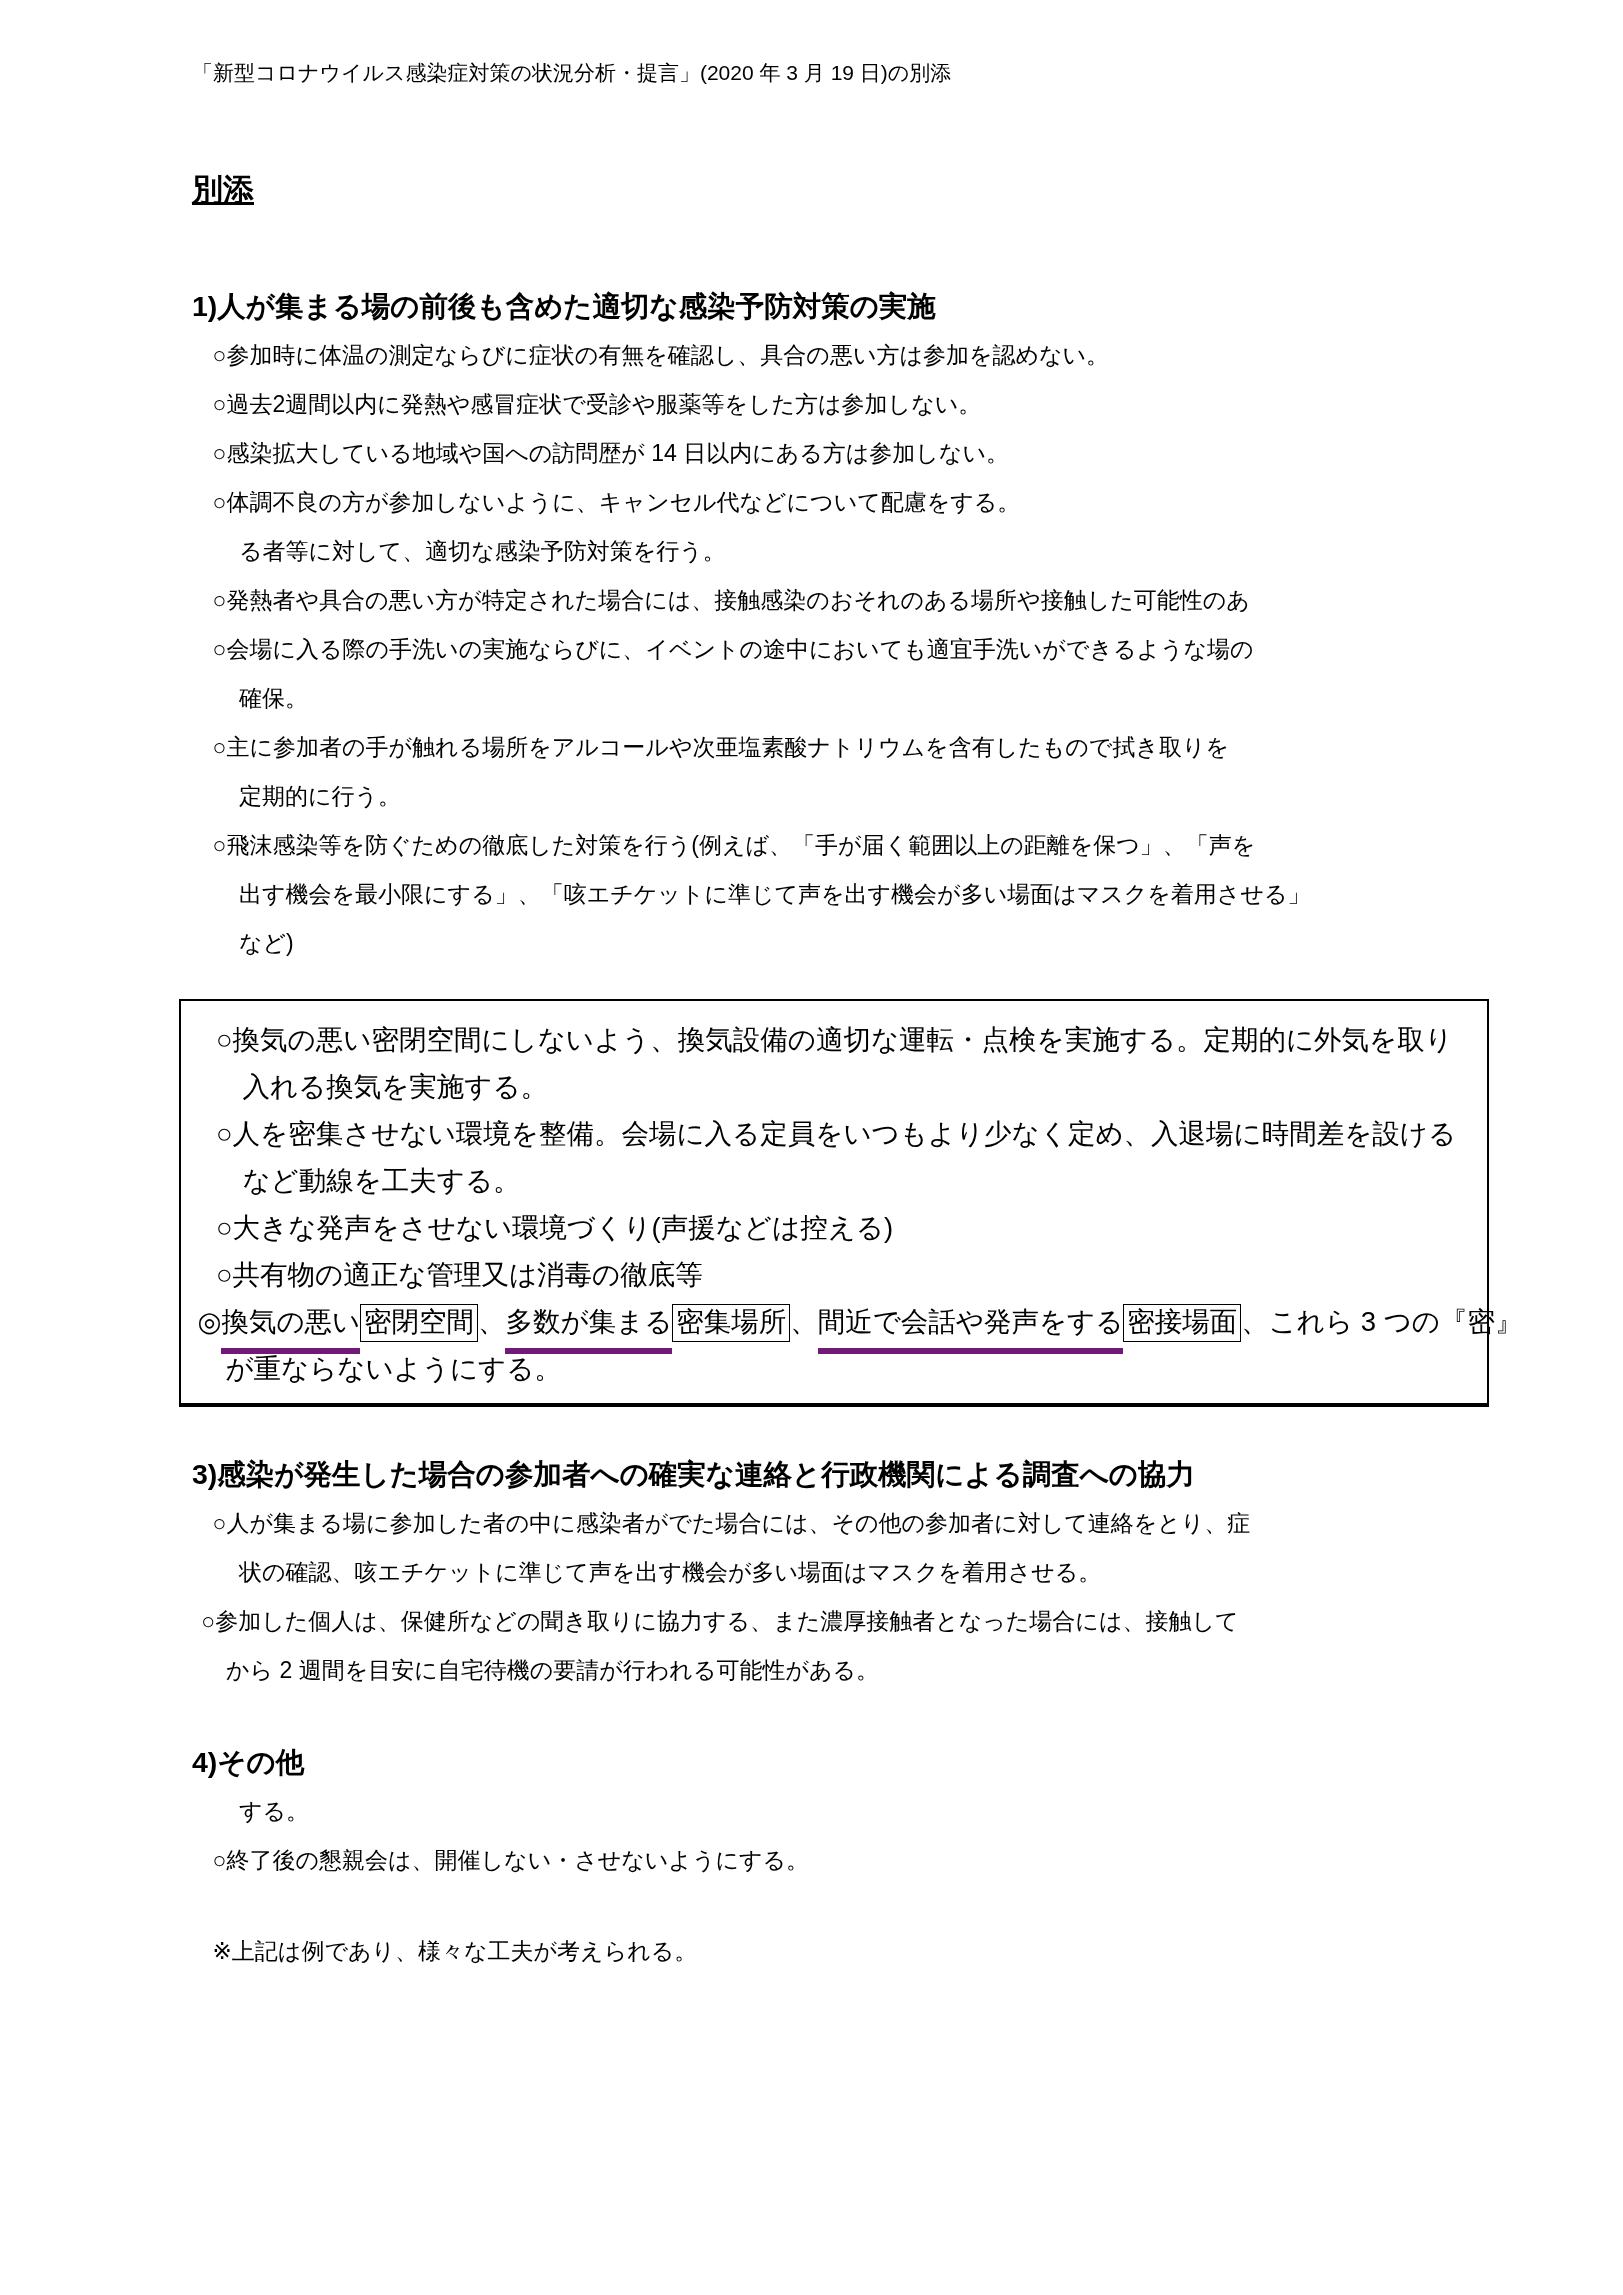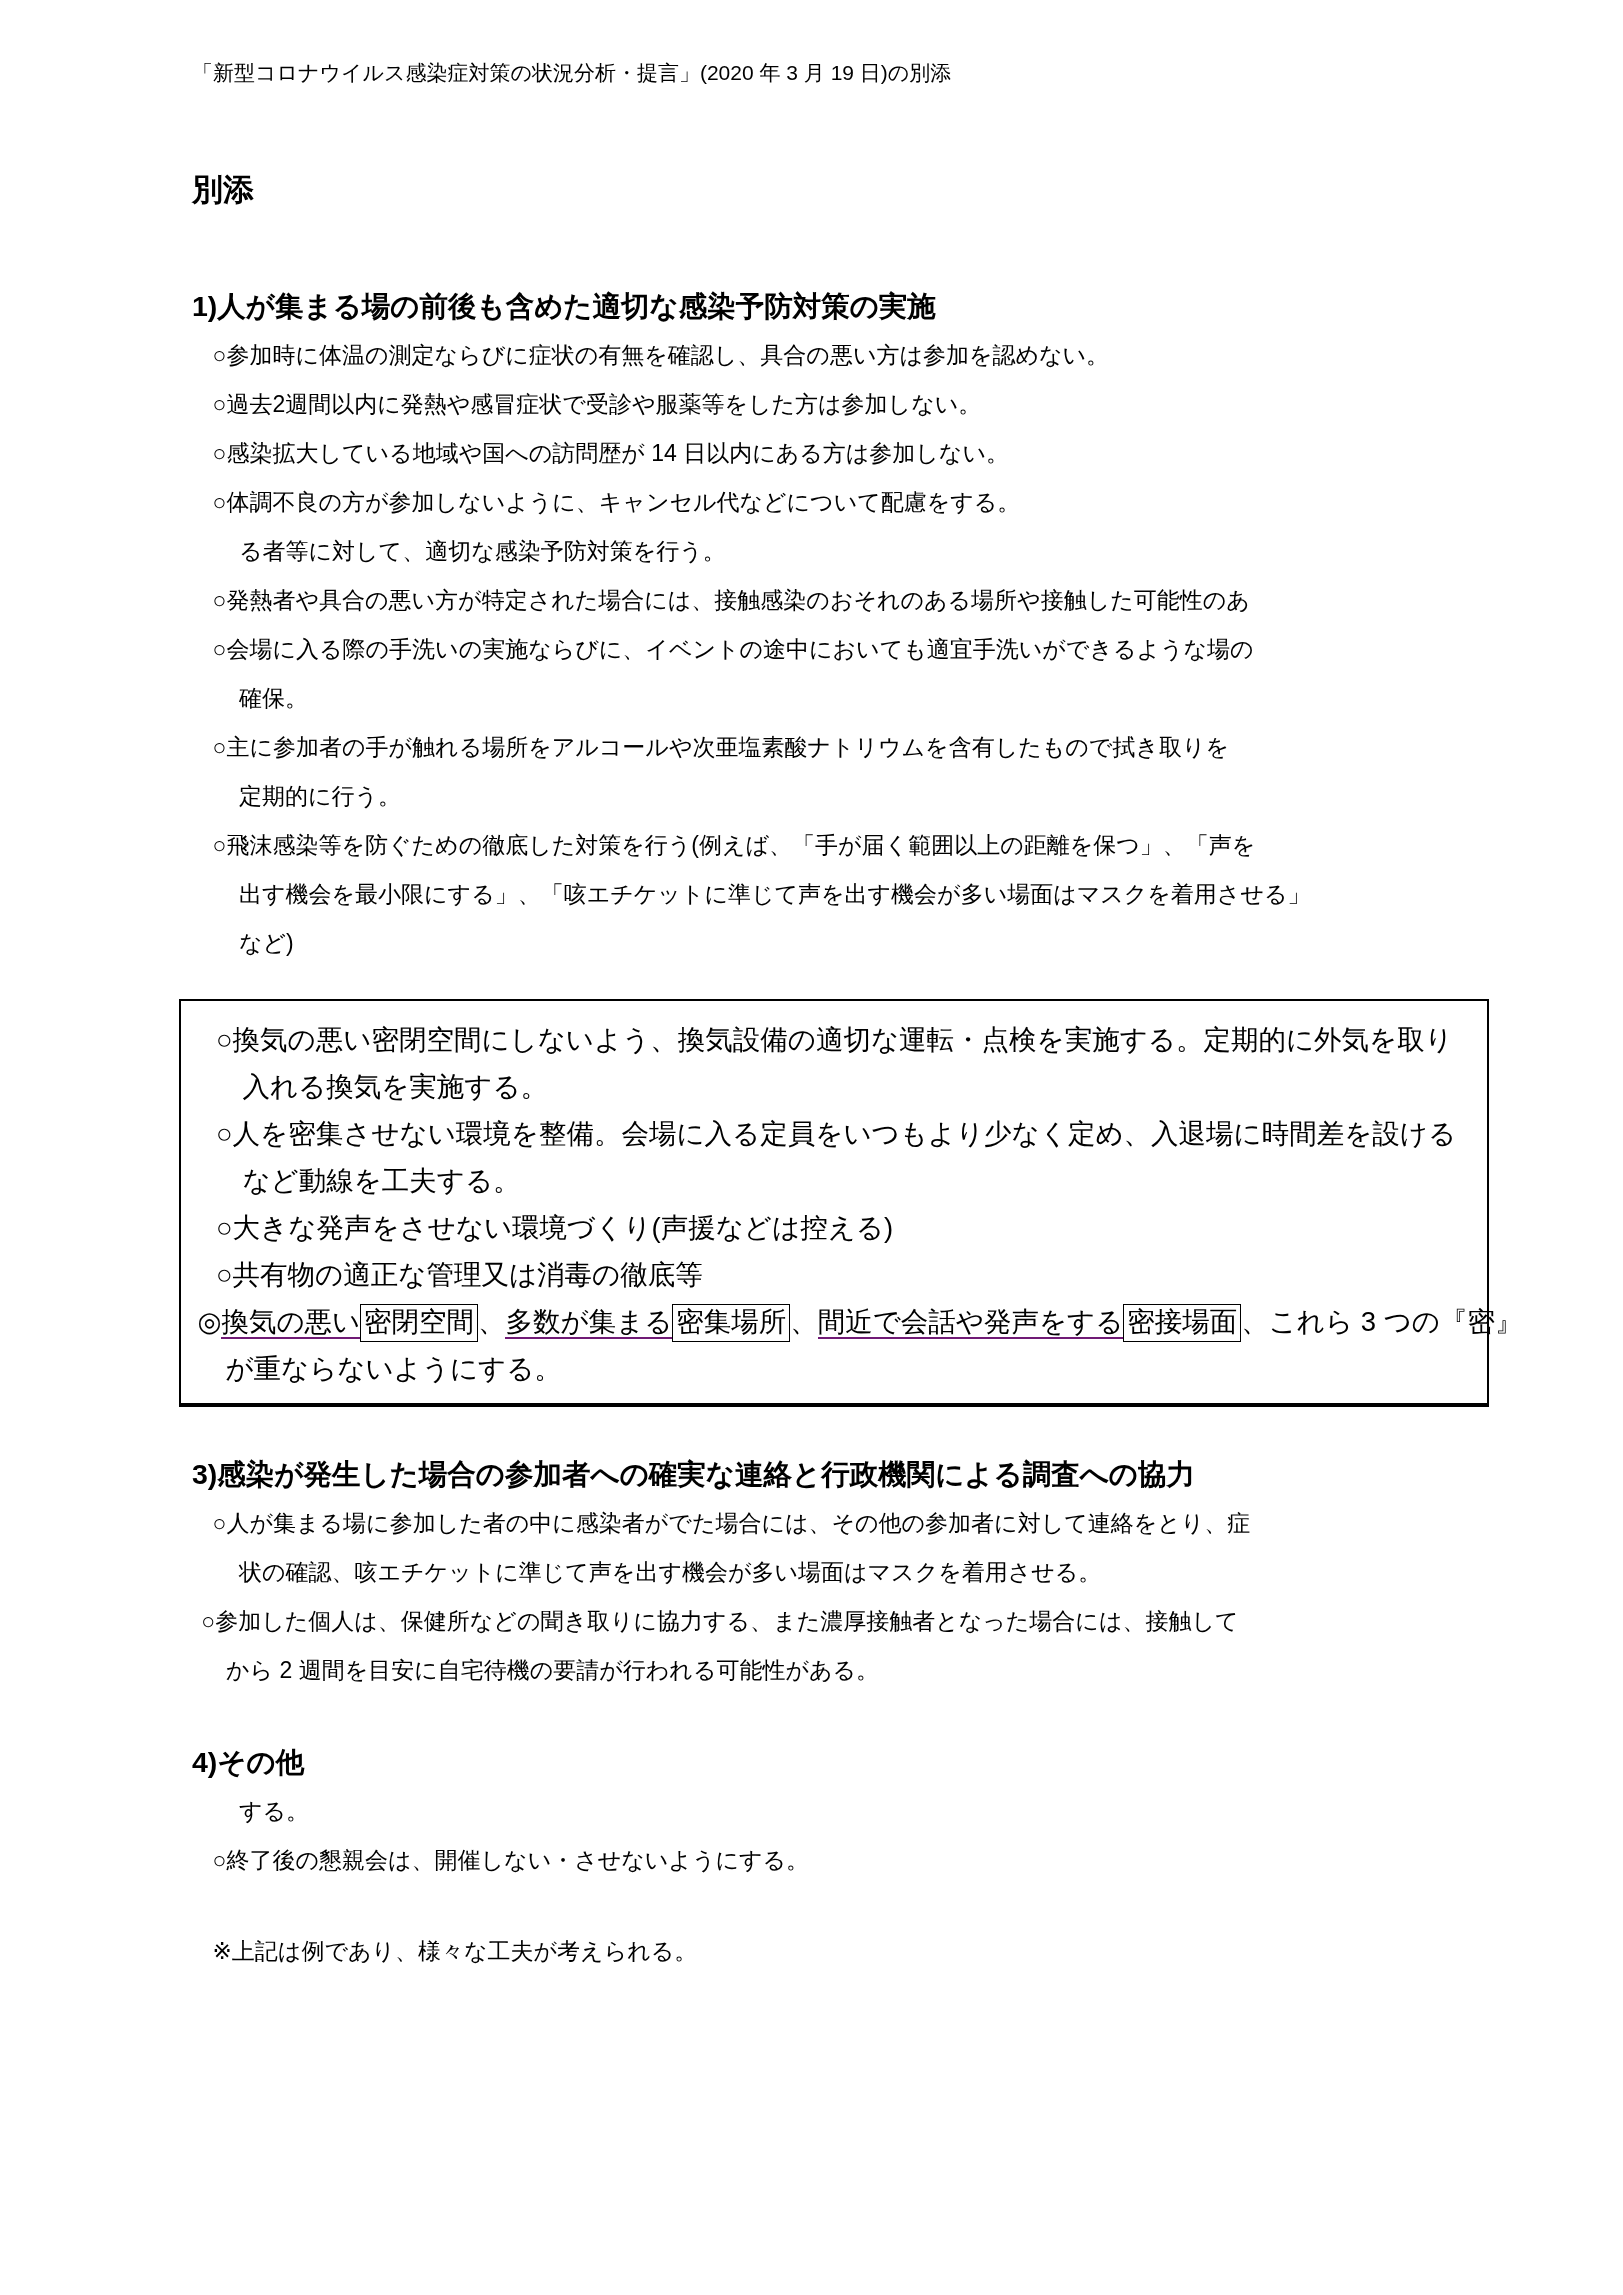--- a/index.html
+++ b/index.html
@@ -6,42 +6,42 @@
   body{
     width:1623px;height:2295px;background:#ffffff;color:#000000;
     font-family:"Liberation Sans","DejaVu Sans",sans-serif;
     overflow:hidden;position:relative;
   }
   .doc{padding:58px 158px 0 192px;}
   .header-note{
     font-size:21px;line-height:29.4px;white-space:nowrap;
   }
   .title-row{
-    margin-top:82px;display:flex;align-items:flex-start;white-space:nowrap;
+    margin-top:82px;display:flex;align-items:flex-start;white-space:nowrap;text-decoration:underline;
   }
   .attachment-label{font-size:31px;font-weight:bold;line-height:41px;}
   .doc-title{font-size:32px;font-weight:bold;line-height:41px;margin-left:172px;letter-spacing:1px;}
   .sec-heading{font-size:28.5px;font-weight:bold;line-height:49px;white-space:nowrap;}
   .s1-heading{margin-top:72px;}
   .line{font-size:23px;line-height:49px;height:49px;white-space:nowrap;}
   .ind-b{padding-left:20.6px;}
   .ind-c{padding-left:47px;}
   .ind-b2{padding-left:9.3px;}
   .ind-c2{padding-left:34px;}
   
   .cluster-box{
     margin-top:31px;margin-left:-13.3px;margin-right:-23.6px;
     border:2px solid #000;border-bottom-width:4.9px;
     padding:14.7px 14.7px 10.8px 14.7px;
   }
   .cluster-box .line{font-size:27.5px;line-height:47px;height:47px;}
   .cluster-box .sec-heading{line-height:54px;margin-bottom:2.9px;}
   .three-line{padding-left:2px;font-size:25.5px;}
   .ind-3c2{padding-left:30px;}
-  .u{border-bottom:2px solid #701a75;padding-bottom:0;}
+  .u{border-bottom:6px solid #701a75;padding-bottom:11px;}
   .boxed{border:1.5px solid #000;padding:1px 2.9px 3.9px 2.9px;}
   .s3-heading,.s4-heading{margin-top:43px;}
   .footnote{margin-top:42px;padding-left:20.6px;}
 </style>
 </head>
 <body>
 
 <div class="doc">
 
   <div class="header-note">「新型コロナウイルス感染症対策の状況分析・提言」(2020 年 3 月 19 日)の別添</div>

